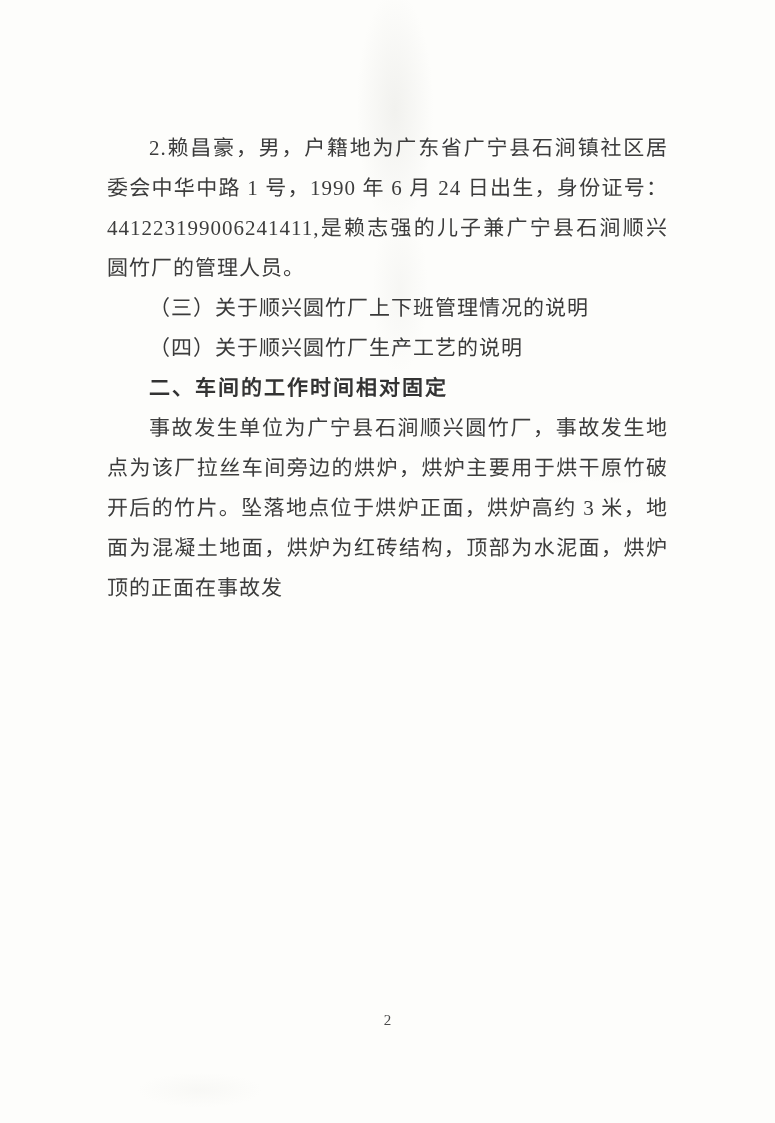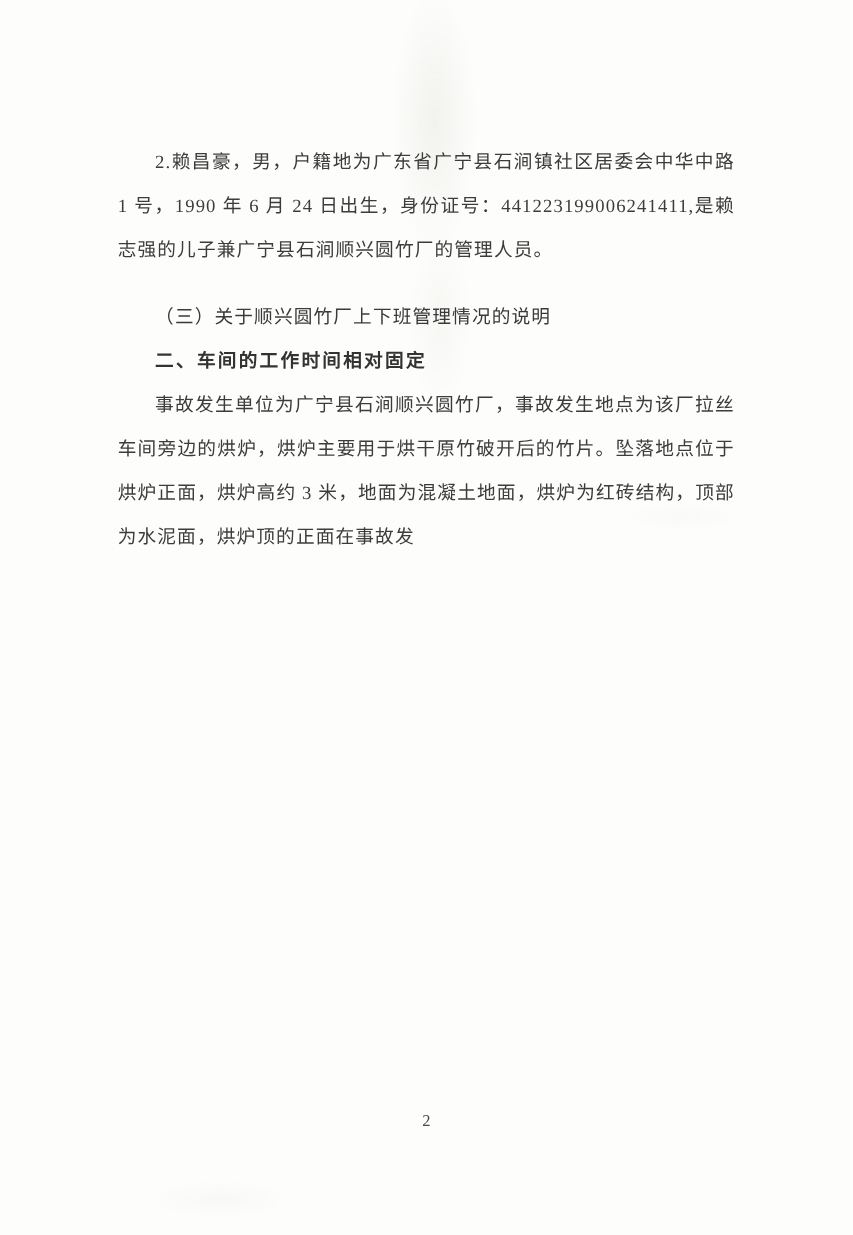--- a/index.html
+++ b/index.html
@@ -23,53 +23,53 @@
     font-family: "Liberation Serif", "DejaVu Serif", serif;
   }
   .content {
     position: absolute;
     top: 128px;
     left: 107px;
     width: 561px;
   }
   .content p {
     margin: 0;
-    font-size: 17px;
+    font-size: 21px;
     line-height: 40px;
     letter-spacing: 1px;
     text-align: justify;
     text-indent: 2em;
     word-break: break-all;
   }
   .content p.chapter-heading {
     font-family: "Liberation Sans", "DejaVu Sans", sans-serif;
     font-weight: 700;
     color: #333333;
     letter-spacing: 2px;
   }
   .content p.section-heading {
     color: #3a3a3a;
-    margin-top: 21px;
   }
   .page-number {
     position: absolute;
     top: 1010px;
     left: 0;
     width: 100%;
     text-align: center;
     font-size: 15px;
     line-height: 20px;
     color: #4a4a4a;
     font-family: "Liberation Serif", "DejaVu Serif", serif;
   }
 </style>
 </head>
 <body>
 
 <div class="page">
   <div class="content">
     <p>2.赖昌豪，男，户籍地为广东省广宁县石涧镇社区居委会中华中路 1 号，1990 年 6 月 24 日出生，身份证号：441223199006241411,是赖志强的儿子兼广宁县石涧顺兴圆竹厂的管理人员。</p>
     <p class="section-heading">（三）关于顺兴圆竹厂上下班管理情况的说明</p>
+    <p class="section-heading">（四）关于顺兴圆竹厂生产工艺的说明</p>
     <p class="chapter-heading">二、车间的工作时间相对固定</p>
     <p>事故发生单位为广宁县石涧顺兴圆竹厂，事故发生地点为该厂拉丝车间旁边的烘炉，烘炉主要用于烘干原竹破开后的竹片。坠落地点位于烘炉正面，烘炉高约 3 米，地面为混凝土地面，烘炉为红砖结构，顶部为水泥面，烘炉顶的正面在事故发</p>
   </div>
   <div class="page-number">2</div>
 </div>
 
 </body></html>

